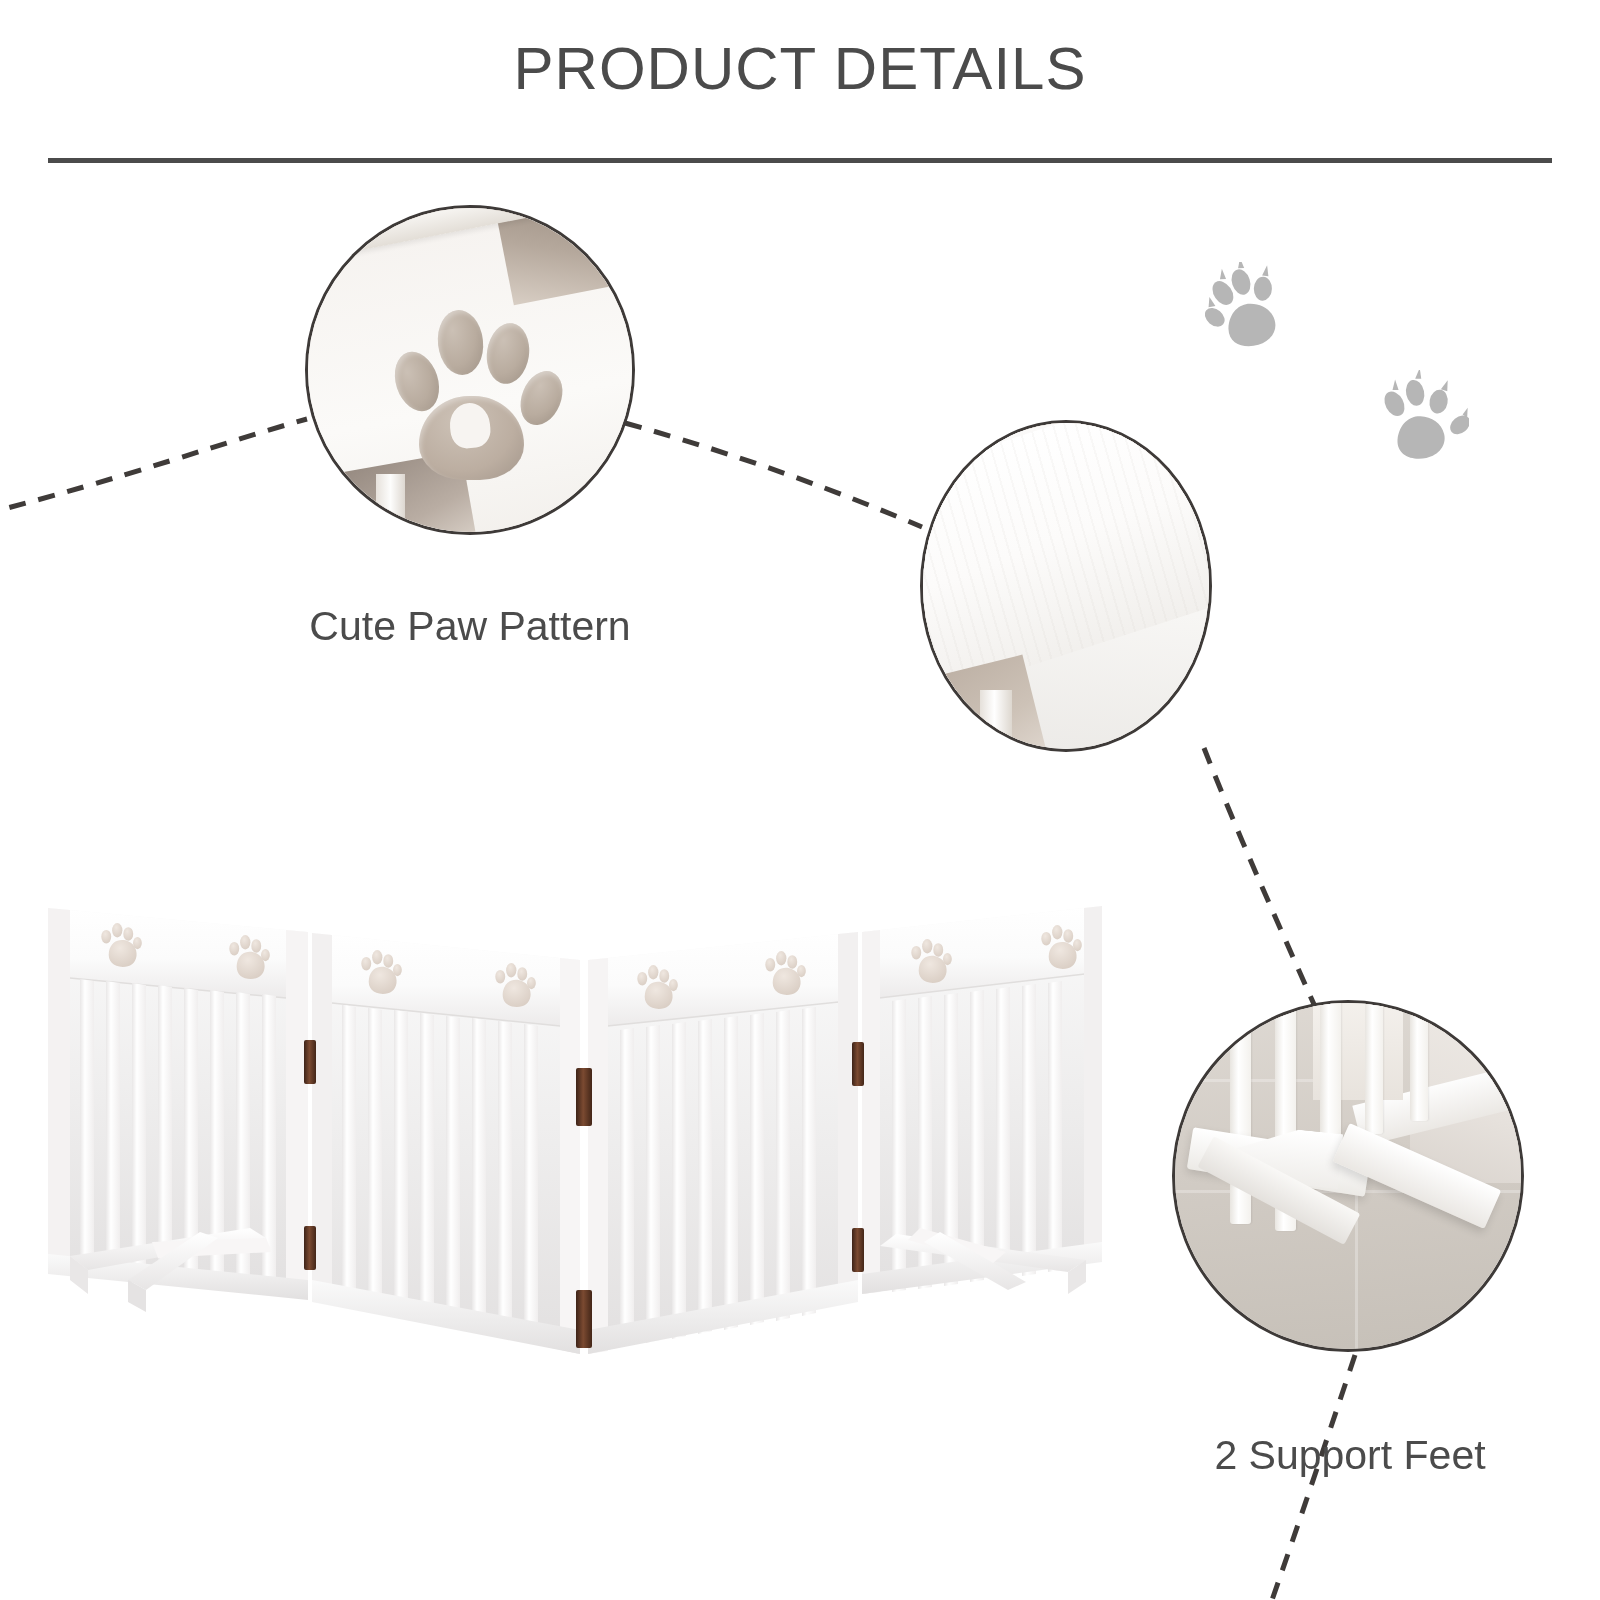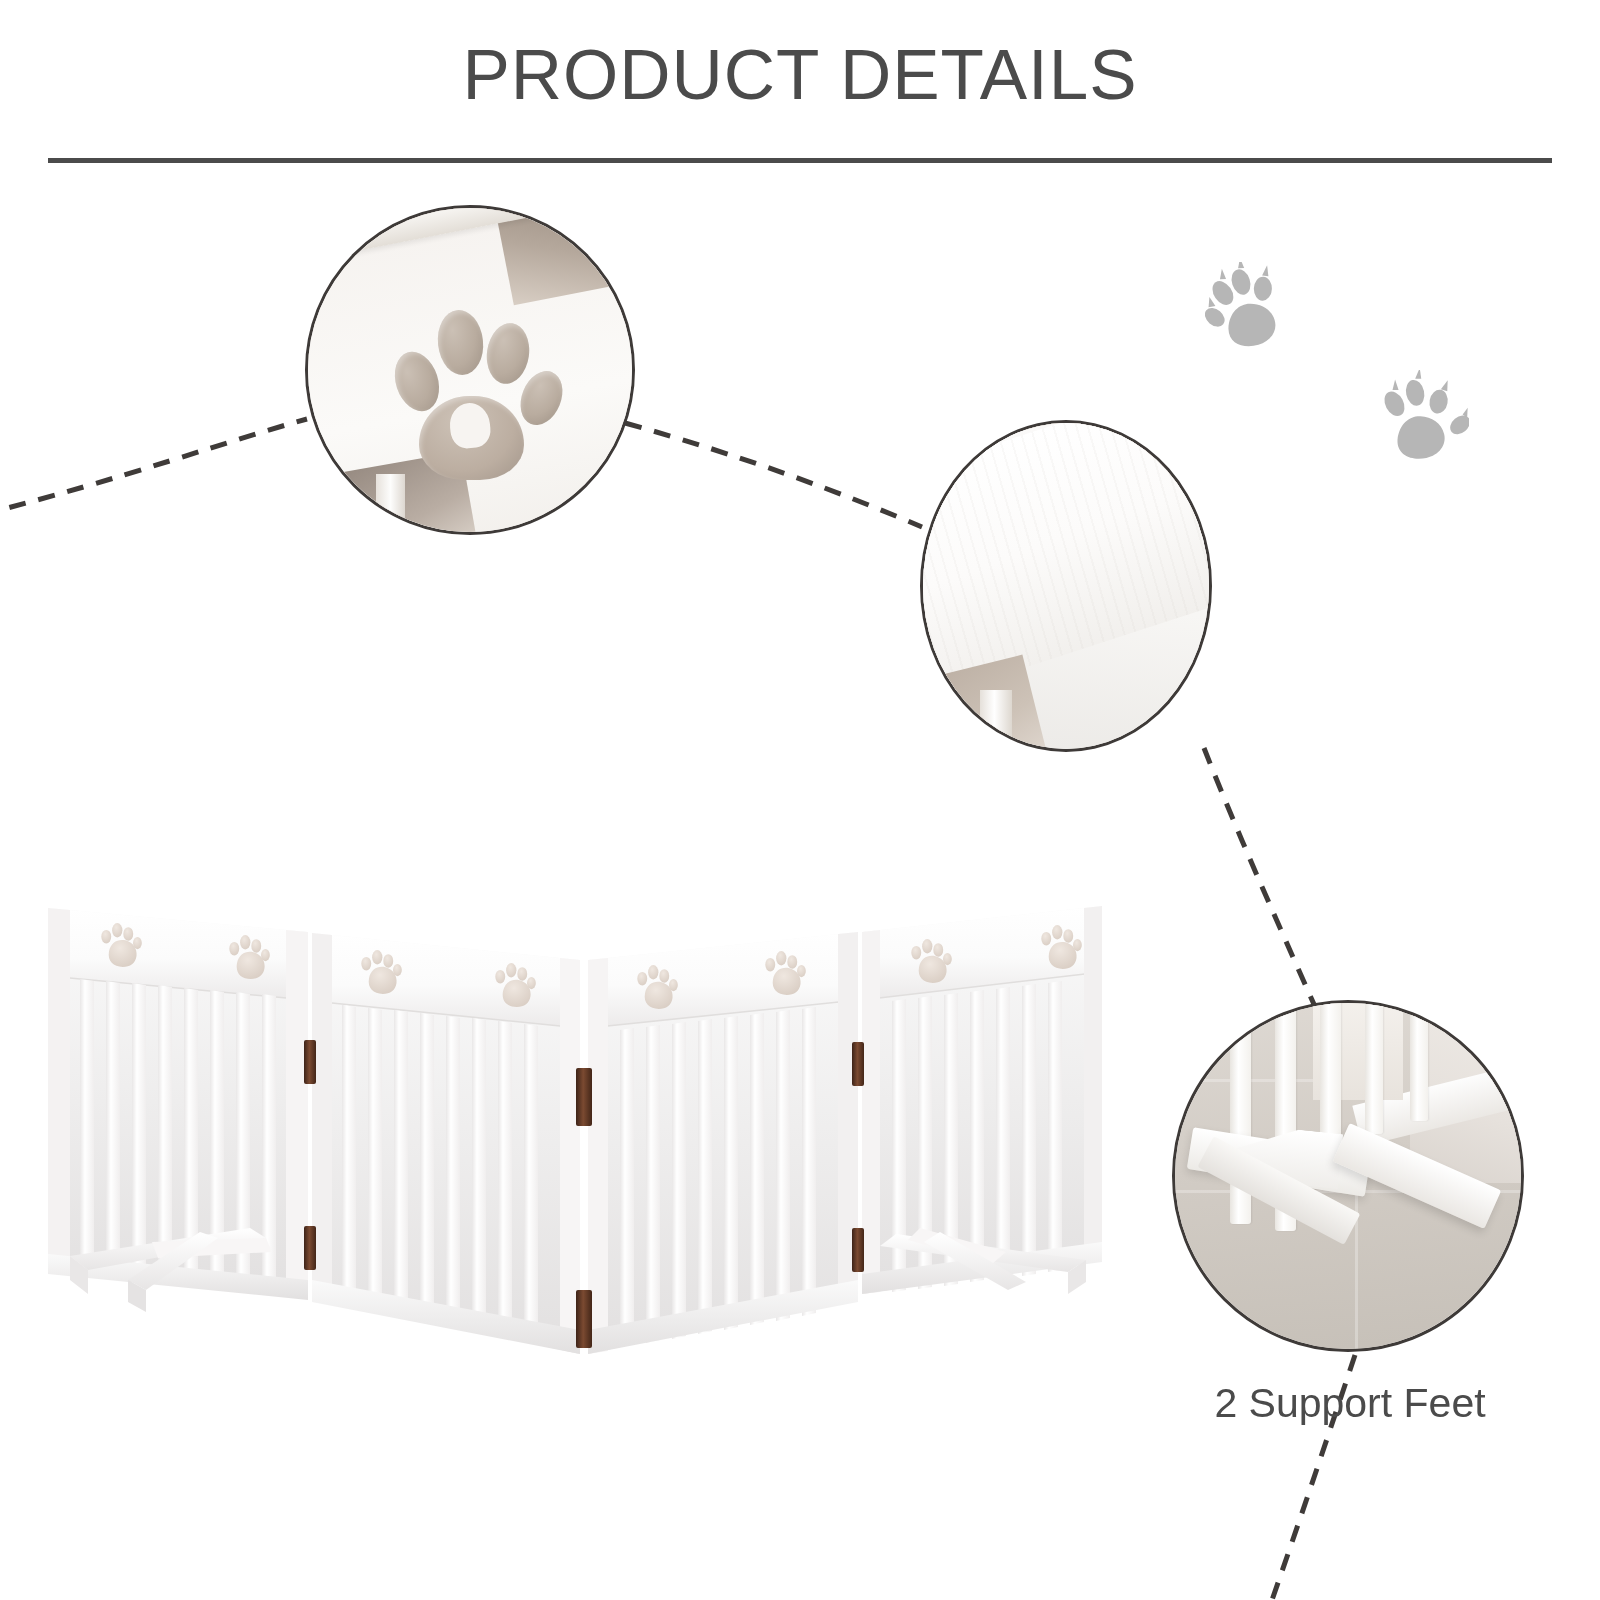--- a/index.html
+++ b/index.html
@@ -9,21 +9,21 @@
     font-family:"Liberation Sans", sans-serif;
     overflow:hidden;
     position:relative;
   }
   #stage{position:relative;width:1600px;height:1600px;overflow:hidden;background:#fff;}
 
   
   .page-title{
     position:absolute;left:0;top:34px;width:1600px;
     text-align:center;
-    font-size:71px;
+    font-size:60px;
     font-weight:400;
     letter-spacing:1px;
     color:#4b4b4b;
     white-space:nowrap;
   }
   .title-rule{
     position:absolute;left:48px;top:158px;width:1504px;height:5px;
     background:#4b4b4b;
   }
 
@@ -214,20 +214,21 @@
           <div class="pad t1"></div>
           <div class="pad t2"></div>
           <div class="pad t3"></div>
           <div class="pad t4"></div>
           <div class="pad heel"></div>
           <div class="heelnotch"></div>
         </div>
       </div>
     </div>
   </div>
+  <div class="caption" style="left:205px;top:603px;width:530px;">Cute Paw Pattern</div>
 
   <div class="callout" style="left:920px;top:420px;width:292px;height:332px;">
     <div class="circle" style="width:286px;height:326px;">
       <div class="photo">
         <div class="p2-bg"></div>
         <div class="p2-topdark"></div>
         <div class="p2-rail"></div>
         <div class="p2-railedge"></div>
         <div class="p2-face"></div>
         <div class="p2-grain"></div>
@@ -252,21 +253,21 @@
         <div class="slat" style="left:42%;top:-2%;width:6%;height:56%;"></div>
         <div class="slat" style="left:55%;top:0%;width:5%;height:38%;"></div>
         <div class="slat" style="left:68%;top:2%;width:5%;height:32%;"></div>
         <div class="p3-footL"></div>
         <div class="p3-wedge"></div>
         <div class="p3-footbarL"></div>
         <div class="p3-footR"></div>
       </div>
     </div>
   </div>
-  <div class="caption" style="left:1120px;top:1380px;width:460px;">2 Support Feet</div>
+  <div class="caption" style="left:1120px;top:1432px;width:460px;">2 Support Feet</div>
 
   <svg class="deco-paw" style="left:1205px;top:262px;width:88px;height:96px;" viewBox="0 0 88 96">
     <g fill="#b6b6b6" transform="rotate(-12 44 48)">
       <ellipse cx="22" cy="26" rx="9" ry="13" transform="rotate(-22 22 26)"></ellipse>
       <path d="M22 12 l4 -10 l2 11 z"></path>
       <ellipse cx="42" cy="19" rx="9" ry="13" transform="rotate(-6 42 19)"></ellipse>
       <path d="M42 5 l4 -10 l2 11 z"></path>
       <ellipse cx="62" cy="30" rx="9" ry="12" transform="rotate(14 62 30)"></ellipse>
       <path d="M64 17 l7 -9 l-1 11 z"></path>
       <ellipse cx="9" cy="48" rx="8" ry="11" transform="rotate(-38 9 48)"></ellipse>

